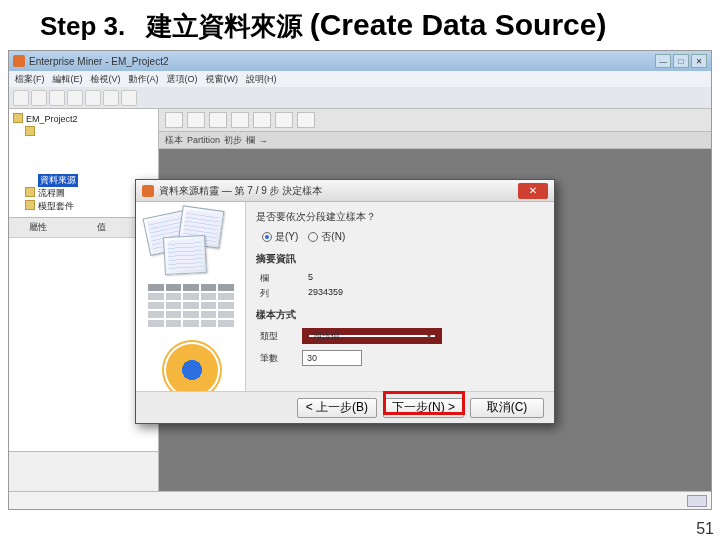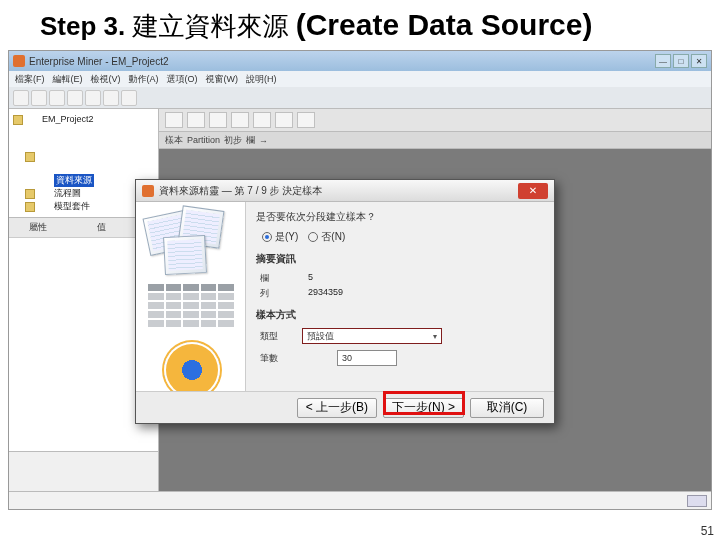--- a/index.html
+++ b/index.html
@@ -1,36 +1,36 @@
 <!DOCTYPE html>
 <html><head>
 <meta charset="utf-8">
 <style>
   * { box-sizing: border-box; margin: 0; padding: 0; font-family: "Microsoft JhengHei", Arial, sans-serif; }
   body { width: 720px; height: 540px; background: #fff; overflow: hidden; position: relative; }
 
   .slide-title { padding: 8px 24px 6px 40px; font-size: 26px; font-weight: bold; }
   .slide-title .en { font-weight: bold; font-size: 30px; }
-  .slide-title .cjk { font-family: "DFKai-SB","KaiTi","Microsoft JhengHei",serif; font-weight: normal; }
+  .slide-title .cjk { font-family: "DFKai-SB","KaiTi","Microsoft JhengHei",serif; font-weight: bold; margin-left: 14px; }
 
   .app { position: relative; margin: 0 8px; border: 1px solid #999; height: 460px; background: #e8e8e8; }
 
   .titlebar { height: 20px; background: linear-gradient(#bcd3ec,#9cbede); display: flex; align-items: center; padding: 0 4px; font-size: 10px; color: #333; }
   .titlebar .app-icon { width: 12px; height: 12px; background: #e07030; margin-right: 4px; border-radius: 2px; }
   .titlebar .win-btns { margin-left: auto; display: flex; gap: 2px; }
   .titlebar .win-btns span { width: 16px; height: 14px; background: #cde1f2; border: 1px solid #8aa; display: inline-flex; align-items: center; justify-content: center; font-size: 8px; }
 
   .menubar { height: 16px; background: #eef2f6; display: flex; gap: 8px; padding: 0 6px; font-size: 9px; color: #333; align-items: center; }
   .toolbar { height: 22px; background: #e4e8ec; border-bottom: 1px solid #bbb; display: flex; align-items: center; gap: 2px; padding: 0 4px; }
   .toolbar .tbtn { width: 16px; height: 16px; background: #f3f3f3; border: 1px solid #c8c8c8; border-radius: 2px; }
 
   .body { display: flex; height: calc(100% - 58px - 18px); }
   .left { width: 150px; background: #fff; border-right: 1px solid #bbb; display: flex; flex-direction: column; }
   .tree { flex: 0 0 auto; padding: 4px; font-size: 9px; line-height: 13px; color: #222; }
-  .tree .node { display: flex; align-items: center; gap: 19px; }
+  .tree .node { display: flex; align-items: flex-start; gap: 3px; }
   .tree .ico { width: 10px; height: 10px; background: #e6c96a; border: 1px solid #b89a3a; }
   .tree .sel { background: #1a55c4; color: #fff; padding: 0 2px; margin-top: 48px; }
   .prop { flex: 1; border-top: 1px solid #bbb; background: #f5f5f5; }
   .prop-head { display: flex; font-size: 9px; color: #333; padding: 3px 20px; gap: 50px; border-bottom: 1px solid #ccc; background: #e9e9e9; }
   .prop-body { height: 100%; background: #fff; }
   .left-bottom { height: 40px; border-top: 1px solid #bbb; background: #f0f0f0; }
 
   .main { flex: 1; background: #7b7b7b; position: relative; }
   .main-toolbar { height: 22px; background: #e4e4e4; display: flex; align-items: center; gap: 4px; padding: 0 6px; }
   .main-toolbar .mbtn { width: 18px; height: 16px; background: #f5f5f5; border: 1px solid #c0c0c0; }
@@ -59,29 +59,29 @@
   .q { font-size: 10px; }
   .radios { display: flex; gap: 10px; align-items: center; margin-left: 6px; }
   .radio { display: inline-flex; align-items: center; gap: 3px; }
   .radio .dot { width: 10px; height: 10px; border: 1px solid #666; border-radius: 50%; display: inline-block; position: relative; }
   .radio .dot.sel::after { content: ""; position: absolute; inset: 2px; background: #2a6bd8; border-radius: 50%; }
   .section-label { font-weight: bold; font-size: 10px; margin-top: 2px; }
   .kv { display: grid; grid-template-columns: 40px 1fr; gap: 2px 8px; font-size: 9px; color: #444; margin-left: 4px; }
   .kv .val { color: #222; }
   .field-row { display: flex; align-items: center; gap: 8px; margin-left: 4px; }
   .field-row label { width: 34px; font-size: 9px; }
-  .select { flex: 1; max-width: 140px; height: 16px; border: 1px solid #7f1d1d; background: #fff; font-size: 9px; padding: 0 4px; display: flex; align-items: center; justify-content: space-between; }
+  .select { flex: 1; max-width: 140px; height: 16px; border: 7px solid #7f1d1d; background: #fff; font-size: 9px; padding: 0 4px; display: flex; align-items: center; justify-content: space-between; }
   .select .arrow { font-size: 8px; color: #555; }
-  .num-input { width: 60px; height: 16px; border: 1px solid #8a8a8a; background: #fff; font-size: 9px; padding: 0 4px; display: flex; align-items: center; margin-left: 35px; }
+  .num-input { width: 60px; height: 16px; border: 1px solid #8a8a8a; background: #fff; font-size: 9px; padding: 0 4px; display: flex; align-items: center; }
 
   .wiz-buttons { height: 32px; border-top: 1px solid #ccc; background: #ececec; display: flex; align-items: center; justify-content: flex-end; gap: 6px; padding: 0 10px; }
   .btn { height: 20px; min-width: 74px; padding: 0 8px; font-size: 12px; background: linear-gradient(#fdfdfd,#e8e8e8); border: 1px solid #9a9a9a; border-radius: 2px; display: inline-flex; align-items: center; justify-content: center; }
   .highlight { position: absolute; border: 3px solid #e01010; pointer-events: none; }
 
-  .page-num { position: absolute; right: 6px; bottom: 2px; font-size: 12px; color: #333; }
+  .page-num { position: absolute; right: 6px; bottom: 2px; font-size: 16px; color: #333; }
 </style>
 </head>
 <body>
 
 <div class="slide-title">
   <span>Step 3. </span><span class="cjk">建立資料來源</span>
   <span class="en">(Create Data Source)</span>
 </div>
 
 <div class="app">

